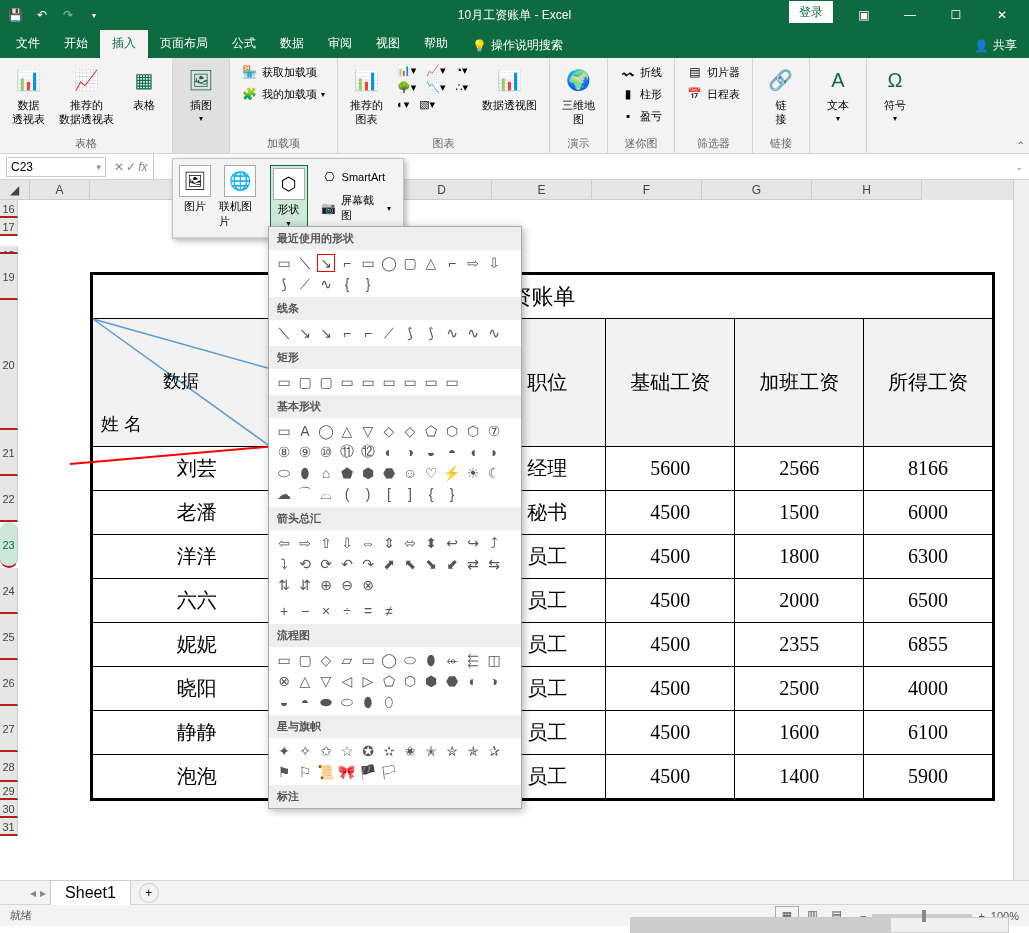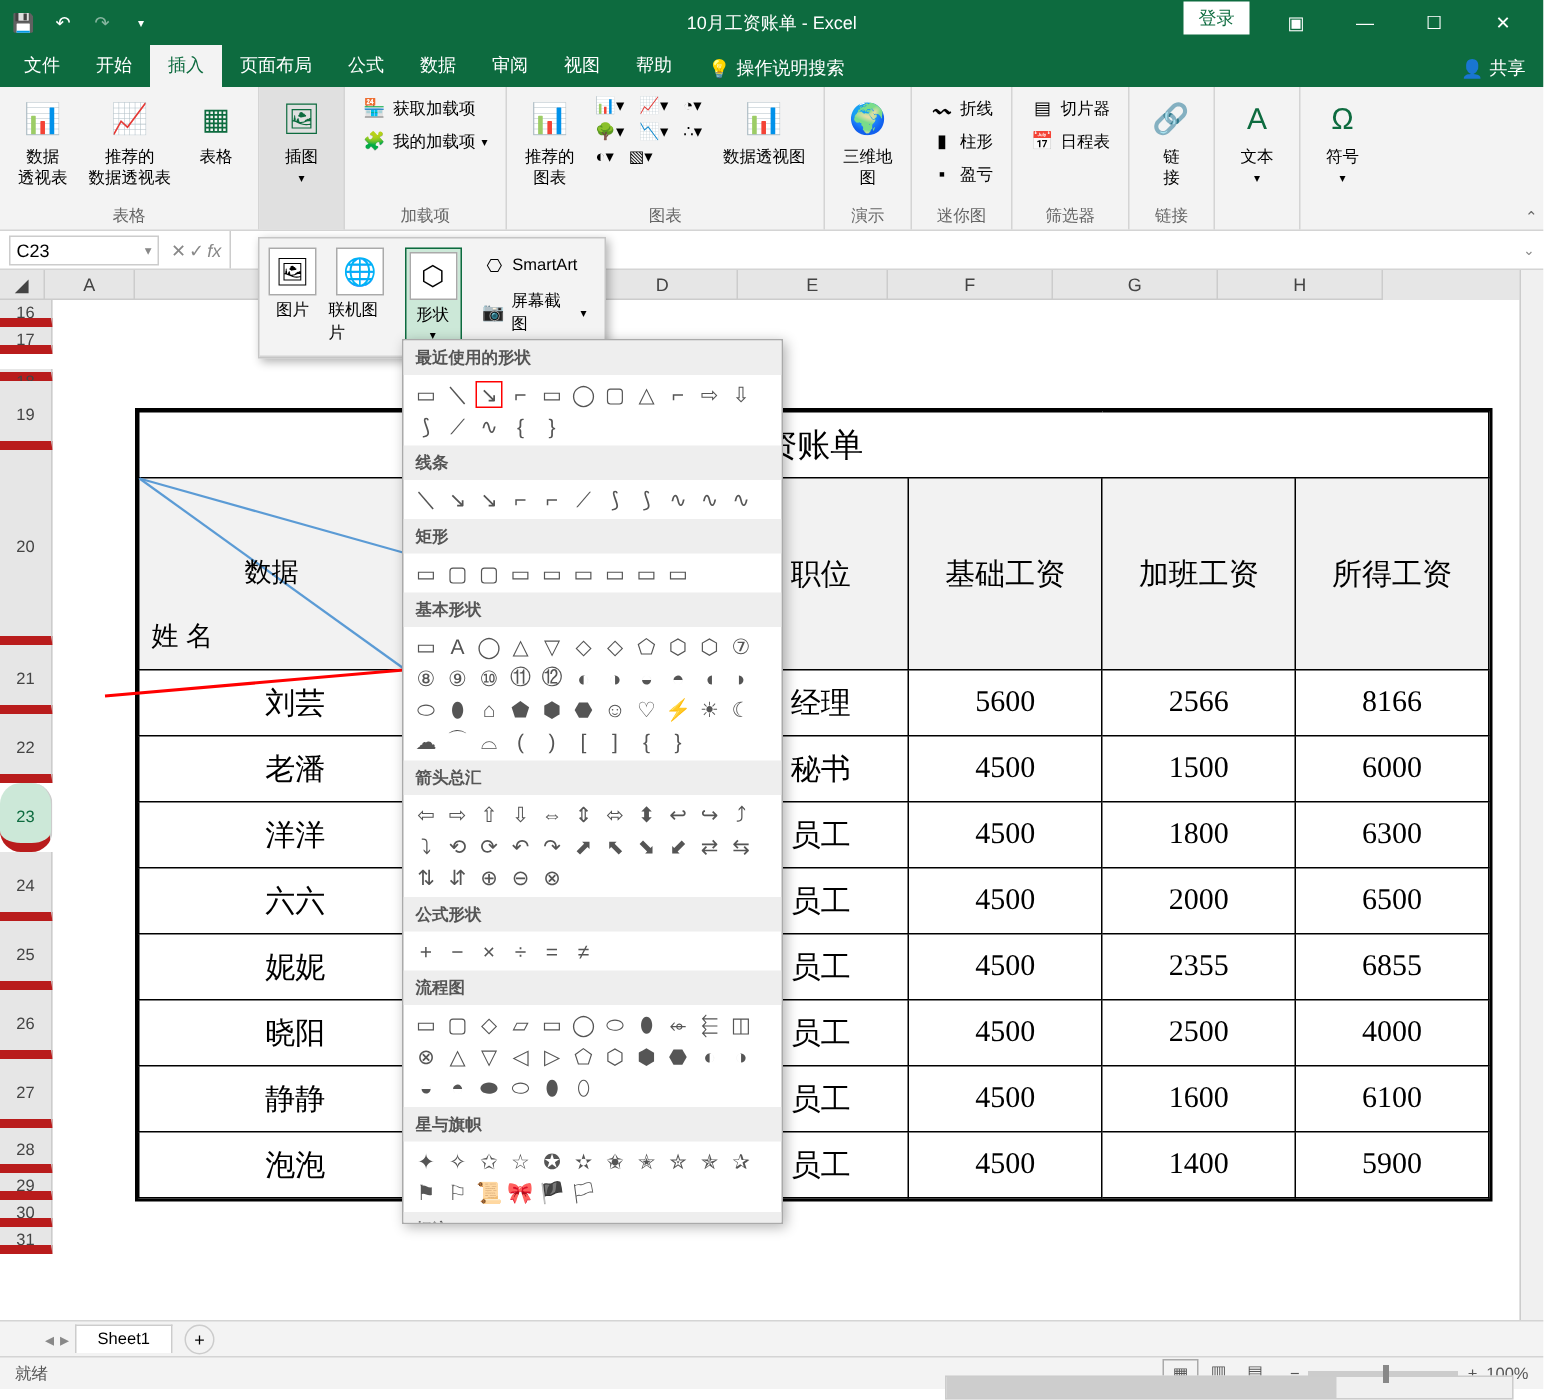--- a/index.html
+++ b/index.html
@@ -36,32 +36,32 @@
 .sp-grid{padding:4px 6px;display:flex;flex-wrap:wrap;gap:3px}
 .shape-cell{width:18px;height:18px;display:flex;align-items:center;justify-content:center;font-size:14px;color:#555;border:1px solid transparent}
 .shape-cell.hl{border:1px solid red}
 .namebox-row{height:26px;display:flex;align-items:center;border-bottom:1px solid #d4d4d4;background:#fff}
 .namebox{width:100px;margin-left:6px;border:1px solid #ccc;padding:2px 4px;font-size:12px;display:flex;justify-content:space-between;align-items:center}
 .fx-btns{display:flex;gap:2px;margin-left:8px;color:#888}
 .formula-bar{flex:1;border-left:1px solid #ccc;margin-left:6px;height:100%}
 .grid-area{position:relative;height:700px;background:#fff;overflow:hidden}
 .col-headers{display:flex;height:20px;background:#e6e6e6;position:sticky;top:0}
 .ch{border-right:1px solid #ccc;border-bottom:1px solid #ccc;text-align:center;font-size:12px;color:#444;line-height:20px}
-.rownum{width:35px;background:#e6e6e6;border-right:1px solid #ccc;border-bottom:6px solid #b91c1c;text-align:center;font-size:11px;color:#444}
+.rownum{width:18px;background:#e6e6e6;border-right:1px solid #ccc;border-bottom:2px solid #b91c1c;text-align:center;font-size:11px;color:#444}
 .rownum.active{background:#cce8d8;color:#0d6b3f}
 .gridrow{display:flex;height:18px}
 .table-overlay{position:absolute;left:90px;top:92px;border:2px solid #000}
 .table-overlay table{border-collapse:collapse}
 .table-overlay td{border:1px solid #000;padding:0;text-align:center;font-size:20px;font-family:SimSun,serif;height:44px}
 .diag-cell{position:relative;background:#f2f2f2}
 .diag-cell svg{position:absolute;inset:0}
 .diag-t{position:absolute;font-size:18px}
 .statusbar{height:22px;background:#f3f3f3;border-top:1px solid #d4d4d4;display:flex;align-items:center;padding:0 10px;font-size:11px;color:#555}
 .sheet-tabs{height:24px;background:#f3f3f3;border-top:1px solid #d4d4d4;display:flex;align-items:center;padding-left:30px;gap:4px}
-.sheet-tab{background:#fff;border:1px solid #ccc;border-bottom:none;padding:3px 14px;font-size:11px}
+.sheet-tab{background:#fff;border:1px solid #ccc;border-bottom:none;padding:3px 14px;font-size:16px}
 .view-btns{display:flex;gap:2px;margin-left:auto}
 .zoom{display:flex;align-items:center;gap:6px;margin-left:12px}
 .slider{width:100px;height:4px;background:#ccc;position:relative}
 .slider::after{content:"";position:absolute;left:50%;top:-4px;width:4px;height:12px;background:#888}
 .arrow-annot{position:absolute;left:70px;top:274px;z-index:90;pointer-events:none}
 svg{overflow:visible}
 .hscroll{position:absolute;right:20px;bottom:0;left:630px;height:16px;background:#f0f0f0;border:1px solid #ccc;display:flex}
 .hscroll-thumb{background:#cdcdcd;width:260px;height:100%}
 .vscroll{position:absolute;right:0;top:0;width:16px;bottom:0;background:#f0f0f0;border-left:1px solid #ccc}
 </style>
@@ -401,21 +401,20 @@
       <div class="shape-cell">⬊</div>
       <div class="shape-cell">⬋</div>
       <div class="shape-cell">⇄</div>
       <div class="shape-cell">⇆</div>
       <div class="shape-cell">⇅</div>
       <div class="shape-cell">⇵</div>
       <div class="shape-cell">⊕</div>
       <div class="shape-cell">⊖</div>
       <div class="shape-cell">⊗</div>
     </div>
-  <div class="sp-header">公式形状</div>
   <div class="sp-grid" id="eq-grid">
       <div class="shape-cell">+</div>
       <div class="shape-cell">−</div>
       <div class="shape-cell">×</div>
       <div class="shape-cell">÷</div>
       <div class="shape-cell">=</div>
       <div class="shape-cell">≠</div>
     </div>
   <div class="sp-header">流程图</div>
   <div class="sp-grid" id="flow-grid">

